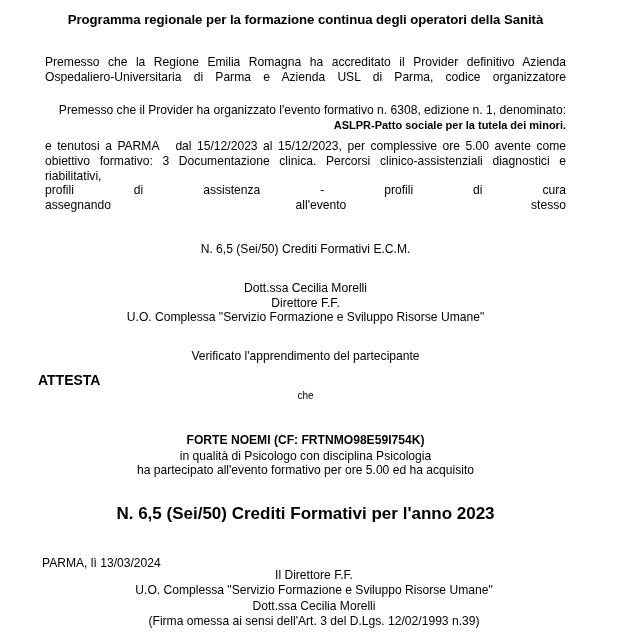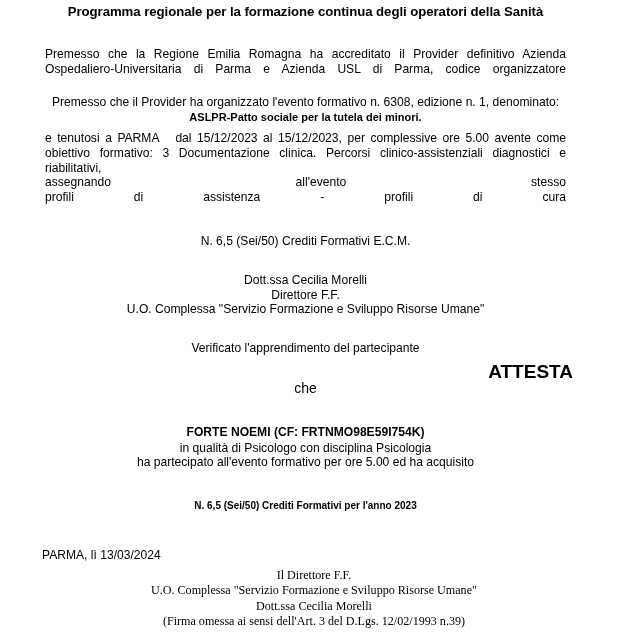--- a/index.html
+++ b/index.html
@@ -12,21 +12,21 @@
     height: 640px;
     font-family: "Liberation Sans", sans-serif;
     color: #000000;
     -webkit-font-smoothing: antialiased;
   }
   .page {
     position: relative;
     width: 611px;
     height: 640px;
     box-sizing: border-box;
-    padding: 0 38px;
+    padding: 8px 38px;
     overflow: hidden;
   }
   .doc-title {
     font-size: 13.2px;
     font-weight: bold;
     text-align: center;
     letter-spacing: -0.05px;
     margin: 0;
     padding-top: 4px;
     line-height: 15px;
@@ -47,73 +47,72 @@
   .evt-title {
     font-size: 11px;
     font-weight: bold;
     line-height: 14.6px;
     text-align: left;
   }
   .jline {
     display: block;
     white-space: pre-wrap;
   }
-  .line-last { text-align: center; }
+  .line-last { text-align: right; }
   .centered {
     font-size: 12.1px;
     line-height: 14.6px;
     text-align: center;
     margin: 0;
   }
   .credits-ecm { margin-top: 30px; }
   .sottoscritta-block { margin-top: 24px; }
   .verificato { margin-top: 24px; }
   .attesta {
-    font-size: 19px;
+    font-size: 14px;
     font-weight: bold;
-    text-align: right;
+    text-align: left;
     line-height: 18px;
     margin: 0;
     padding-top: 8px;
   }
   .che {
-    font-size: 14px;
+    font-size: 10px;
     text-align: center;
     line-height: 14px;
     margin: 0;
   }
   .participant-block { margin-top: 30px; }
   .participant-name {
     font-size: 12.1px;
     font-weight: bold;
     text-align: center;
     line-height: 15.5px;
     margin: 0;
   }
   .credits-year {
-    font-size: 10px;
+    font-size: 17px;
     font-weight: bold;
     text-align: center;
     line-height: 14.6px;
     margin: 0;
     padding-top: 29px;
   }
   .place-date {
     font-size: 12.1px;
     text-align: left;
     line-height: 14.6px;
     margin: 4px;
     padding-top: 30px;
   }
   .signature-block {
     position: absolute;
     left: 38px;
     right: 21px;
     top: 568px;
-    font-family: Liberation Serif, serif;
   }
   .signature-block .centered { line-height: 15.4px; }
 </style>
 </head>
 <body>
 
 <div class="page">
 
   <h1 class="doc-title">Programma regionale per la formazione continua degli operatori della Sanità</h1>
 
@@ -123,22 +122,22 @@
   </div>
 
   <div class="para block-premesso-2">
     <span class="jline line-last">Premesso che il Provider ha organizzato l'evento formativo n. 6308, edizione n. 1, denominato:</span>
     <span class="jline line-last evt-title">ASLPR-Patto sociale per la tutela dei minori.</span>
   </div>
 
   <div class="para para-justify-all">
     <span class="jline">e tenutosi a PARMA   dal 15/12/2023 al 15/12/2023, per complessive ore 5.00 avente come</span>
     <span class="jline">obiettivo formativo: 3 Documentazione clinica. Percorsi clinico-assistenziali diagnostici e riabilitativi,</span>
+    <span class="jline line-last">profili di assistenza - profili di cura</span>
     <span class="jline line-last">assegnando all'evento stesso</span>
-    <span class="jline line-last">profili di assistenza - profili di cura</span>
   </div>
 
   <p class="centered credits-ecm">N. 6,5 (Sei/50) Crediti Formativi E.C.M.</p>
 
   <div class="sottoscritta-block">
     <p class="centered">Dott.ssa Cecilia Morelli</p>
     <p class="centered">Direttore F.F.</p>
     <p class="centered">U.O. Complessa "Servizio Formazione e Sviluppo Risorse Umane"</p>
   </div>
 

